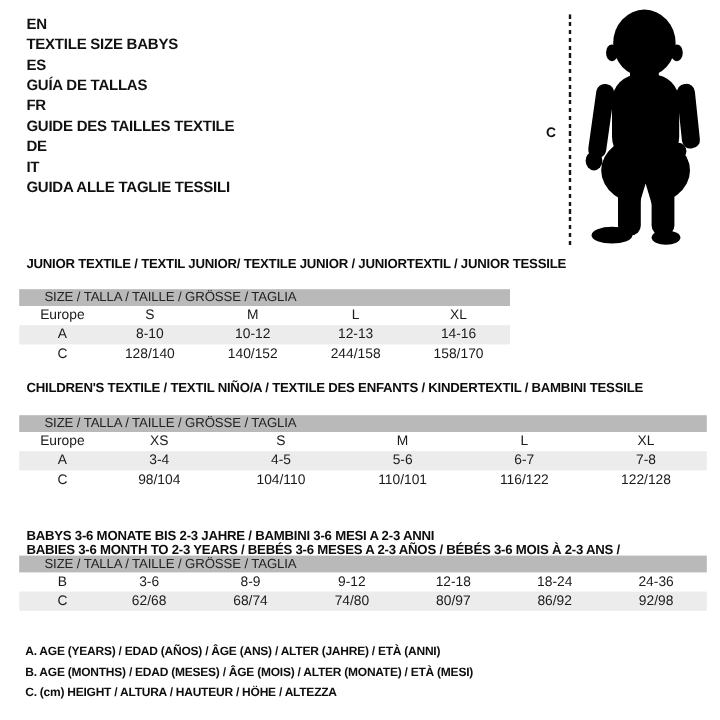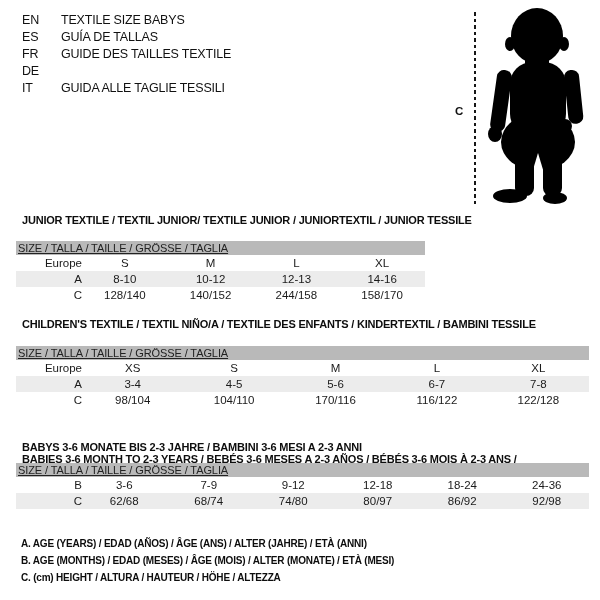--- a/index.html
+++ b/index.html
@@ -3,47 +3,47 @@
 <meta charset="utf-8">
 <style>
   html,body { margin:0; padding:0; background:#fff; }
   .canvas {
     position:relative; width:600px; height:600px; background:#ffffff;
     font-family:"Liberation Sans", sans-serif; color:#111; overflow:hidden;
   }
 
   
   .lang-header { position:absolute; left:22px; top:12px; }
-  .lang-row { display:flex; line-height:17px; font-size:12.5px; font-weight:normal; letter-spacing:-0.2px; }
+  .lang-row { display:flex; line-height:17px; font-size:12.5px; font-weight:bold; letter-spacing:-0.2px;flex-direction:column; }
   .lang-code { width:39px; }
 
   
   .measure-line {
     position:absolute; left:474px; top:12px; width:2px; height:193px;
     background:repeating-linear-gradient(to bottom, #161616 0 3.5px, transparent 3.5px 6.5px);
   }
   .measure-label { position:absolute; left:455px; top:105px; font-size:11.5px; font-weight:bold; }
   .baby-svg { position:absolute; left:482px; top:6px; }
 
   
   .tbl-title {
     position:absolute; margin:0; font-size:11px; font-weight:bold;
     letter-spacing:-0.2px; line-height:16px; white-space:nowrap; color:#0d0d0d;
   }
 
   
   .tbl { position:absolute; }
   .tbl-head {
-    background:#b9b9b9; height:14px; line-height:14px; padding-left:2px;
-    font-size:11px; color:#222; letter-spacing:-0.1px;text-decoration:underline;
+    background:#b9b9b9; height:14px; line-height:14px; padding-left:21px;
+    font-size:11px; color:#222; letter-spacing:-0.1px;
   }
   .tbl-row { display:flex; height:16px; line-height:16px; font-size:11.5px; color:#1a1a1a; }
   .tbl-body .tbl-row:nth-child(even) { background:#ececec; }
   .cell { flex:1; text-align:center; }
-  .cell.label { flex:none; width:60px; padding-left:6px; text-align:right; }
+  .cell.label { flex:none; width:60px; padding-left:6px; text-align:center; }
 
   
   .legend { position:absolute; left:21px; top:535px; }
   .legend-line { font-size:10px; font-weight:bold; line-height:17px; letter-spacing:-0.2px; white-space:nowrap; color:#0d0d0d; }
 </style>
 </head>
 <body>
 
 <div class="canvas">
 
@@ -136,36 +136,36 @@
         <span class="cell">3-4</span>
         <span class="cell">4-5</span>
         <span class="cell">5-6</span>
         <span class="cell">6-7</span>
         <span class="cell">7-8</span>
       </div>
       <div class="tbl-row">
         <span class="cell label">C</span>
         <span class="cell">98/104</span>
         <span class="cell">104/110</span>
-        <span class="cell">170/116</span>
+        <span class="cell">110/101</span>
         <span class="cell">116/122</span>
         <span class="cell">122/128</span>
       </div>
     </div>
   </div>
 
   <h2 class="tbl-title" style="left:22px; top:423px;margin-top:28px;">BABIES 3-6 MONTH TO 2-3 YEARS / BEBÉS 3-6 MESES A 2-3 AÑOS / BÉBÉS 3-6 MOIS À 2-3 ANS /</h2>
   <h2 class="tbl-title" style="left:22px; top:439px;">BABYS 3-6 MONATE BIS 2-3 JAHRE / BAMBINI 3-6 MESI A 2-3 ANNI</h2>
   <div class="tbl" style="left:16px; top:463px; width:573px;">
     <div class="tbl-head">SIZE / TALLA / TAILLE / GRÖSSE / TAGLIA</div>
     <div class="tbl-body">
       <div class="tbl-row">
         <span class="cell label">B</span>
         <span class="cell">3-6</span>
-        <span class="cell">7-9</span>
+        <span class="cell">8-9</span>
         <span class="cell">9-12</span>
         <span class="cell">12-18</span>
         <span class="cell">18-24</span>
         <span class="cell">24-36</span>
       </div>
       <div class="tbl-row">
         <span class="cell label">C</span>
         <span class="cell">62/68</span>
         <span class="cell">68/74</span>
         <span class="cell">74/80</span>

